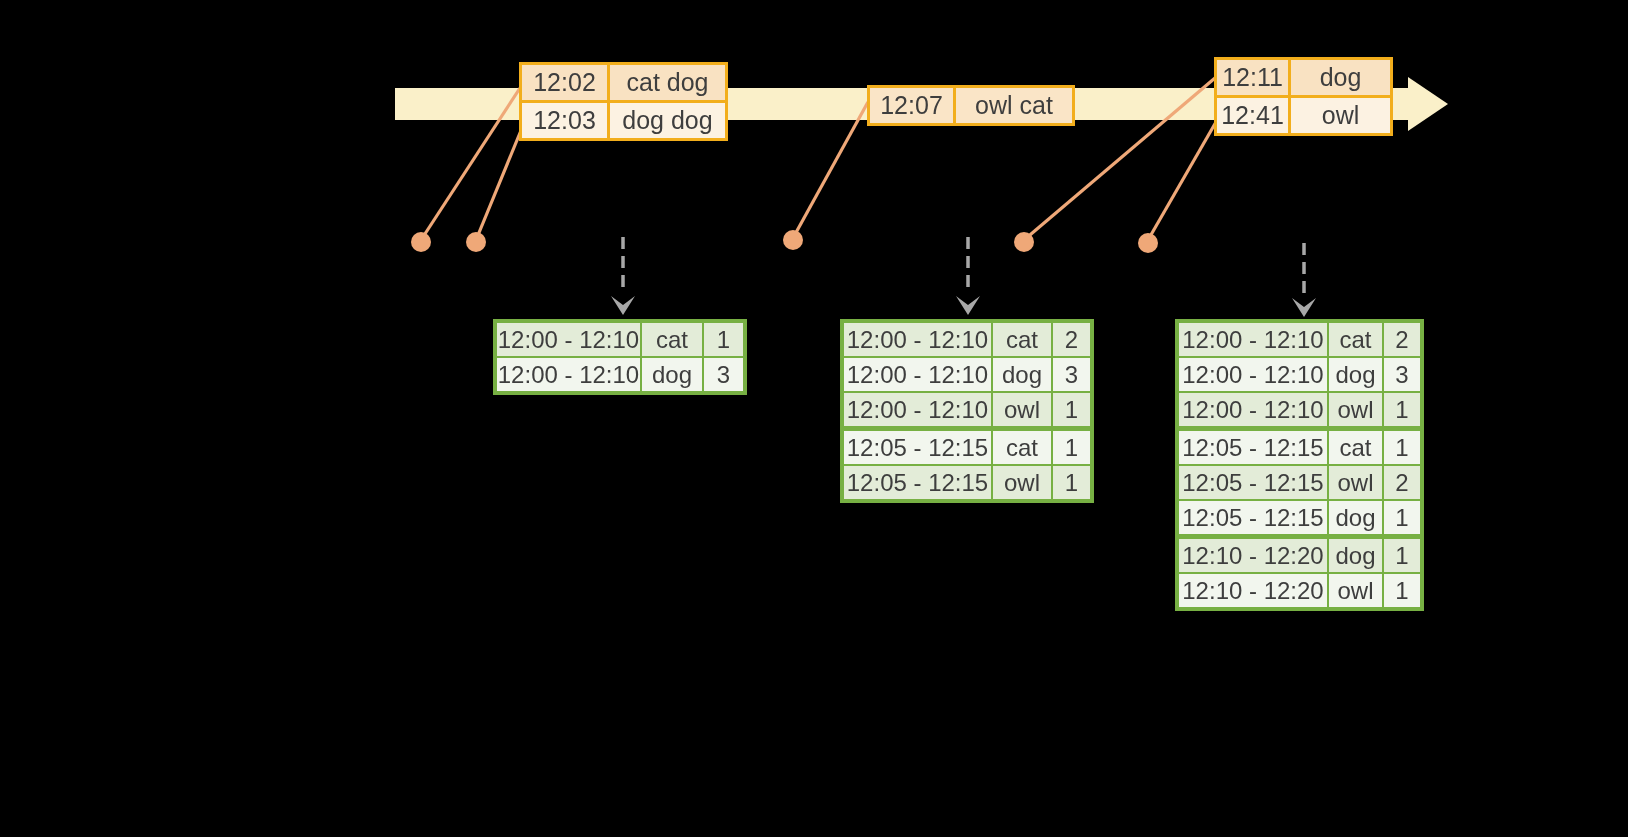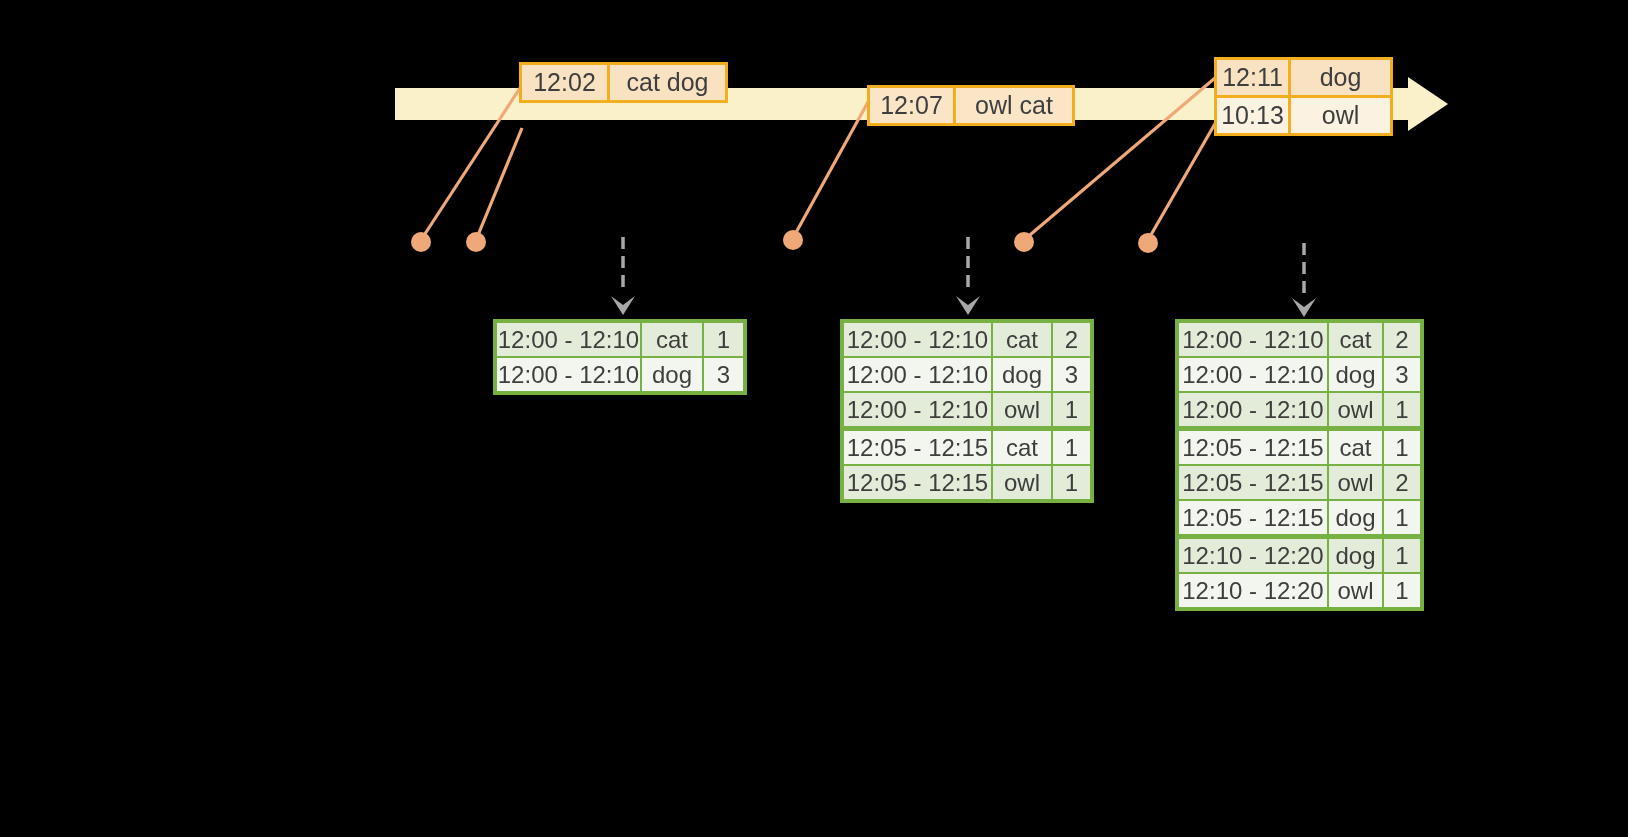--- a/index.html
+++ b/index.html
@@ -82,20 +82,24 @@
   <table class="event-table" style="left:519px; top:62px;">
     <colgroup>
         <col style="width:88px">
         <col style="width:118px">
       </colgroup>
     <tbody>
         <tr class="row-dark">
       <td>12:02</td>
       <td>cat dog</td>
     </tr>
+    <tr class="row-light">
+      <td>12:03</td>
+      <td>dog dog</td>
+    </tr>
   </tbody>
     </table>
 
   <table class="event-table" style="left:867px; top:85px;">
     <colgroup>
         <col style="width:86px">
         <col style="width:119px">
       </colgroup>
     <tbody>
         <tr class="row-mid">
@@ -109,21 +113,21 @@
     <colgroup>
         <col style="width:74px">
         <col style="width:102px">
       </colgroup>
     <tbody>
         <tr class="row-dark">
       <td>12:11</td>
       <td>dog</td>
     </tr>
     <tr class="row-light">
-      <td>10:13</td>
+      <td>12:41</td>
       <td>owl</td>
     </tr>
   </tbody>
     </table>
 
   <table class="result-table" style="left:493px; top:319px;">
     <colgroup>
         <col style="width:146px">
         <col style="width:62px">
         <col style="width:42px">

